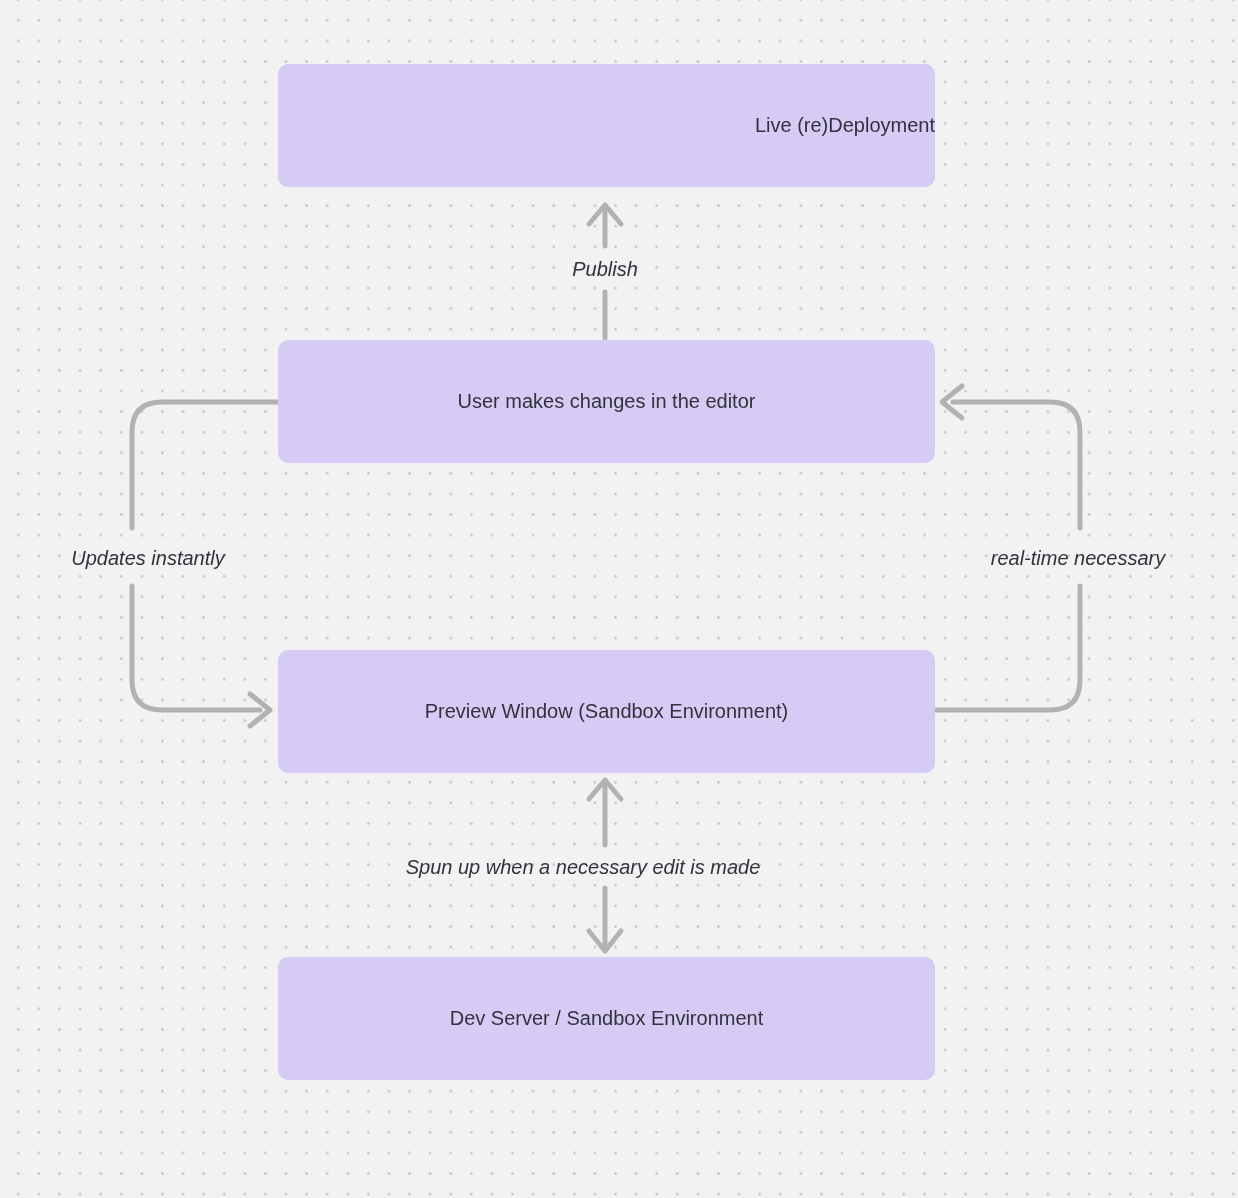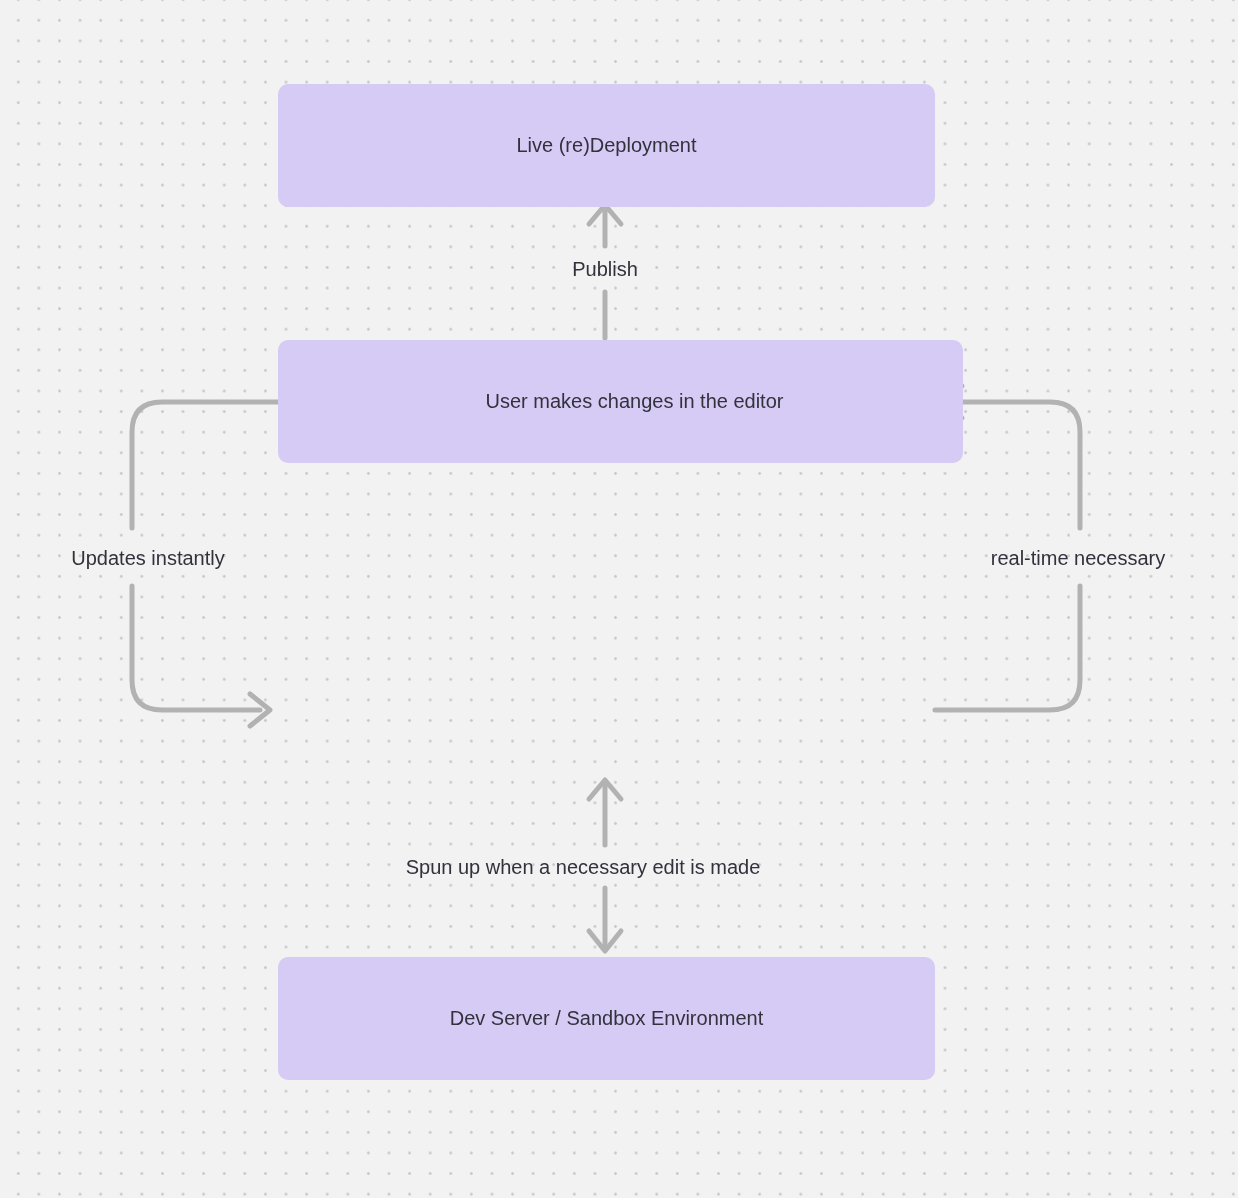--- a/index.html
+++ b/index.html
@@ -21,22 +21,22 @@
     height: 123px;
     background: var(--node-fill, #d6cbf4);
     border-radius: 10px;
     display: flex;
     align-items: center;
     justify-content: center;
     font-size: 20px;
     color: var(--text, #33323c);
     text-align: center;
   }
-  .node-live      { top: 84px;  }
-  .node-editor    { top: 340px; padding-left: 28px; }
+  .node-live      { top: 64px; justify-content: flex-end;  }
+  .node-editor    { top: 340px; }
   .node-preview   { top: 650px; }
   .node-devserver { top: 957px; align-items: center; }
   .connector-layer {
     position: absolute;
     left: 0; top: 0;
     width: 1238px;
     height: 1198px;
     pointer-events: none;
   }
   .connector-layer path {
@@ -45,20 +45,21 @@
     stroke-width: 5;
     stroke-linecap: round;
     stroke-linejoin: round;
   }
   .edge-label {
     position: absolute;
     transform: translate(-50%, -50%);
     font-size: 20px;
     color: var(--text, #33323c);
     white-space: nowrap;
+    font-style: italic;
   }
   .label-publish  { left: 605px;  top: 269px; }
   .label-updates  { left: 148px;  top: 558px; }
   .label-realtime { left: 1078px; top: 558px; }
   .label-spunup   { left: 583px;  top: 867px; }
 </style>
 </head>
 <body>
 
 <div class="canvas">
@@ -88,20 +89,23 @@
   </svg>
 
   <div class="node node-live">
     <span>Live (re)Deployment</span>
   </div>
 
   <div class="node node-editor">
     <span>User makes changes in the editor</span>
   </div>
 
+  <div class="node node-preview">
+    <span>Preview Window (Sandbox Environment)</span>
+  </div>
 
   <div class="node node-devserver">
     <span>Dev Server / Sandbox Environment</span>
   </div>
 
   <div class="edge-label label-publish">Publish</div>
   <div class="edge-label label-updates">Updates instantly</div>
   <div class="edge-label label-realtime">real-time necessary</div>
   <div class="edge-label label-spunup">Spun up when a necessary edit is made</div>
 

